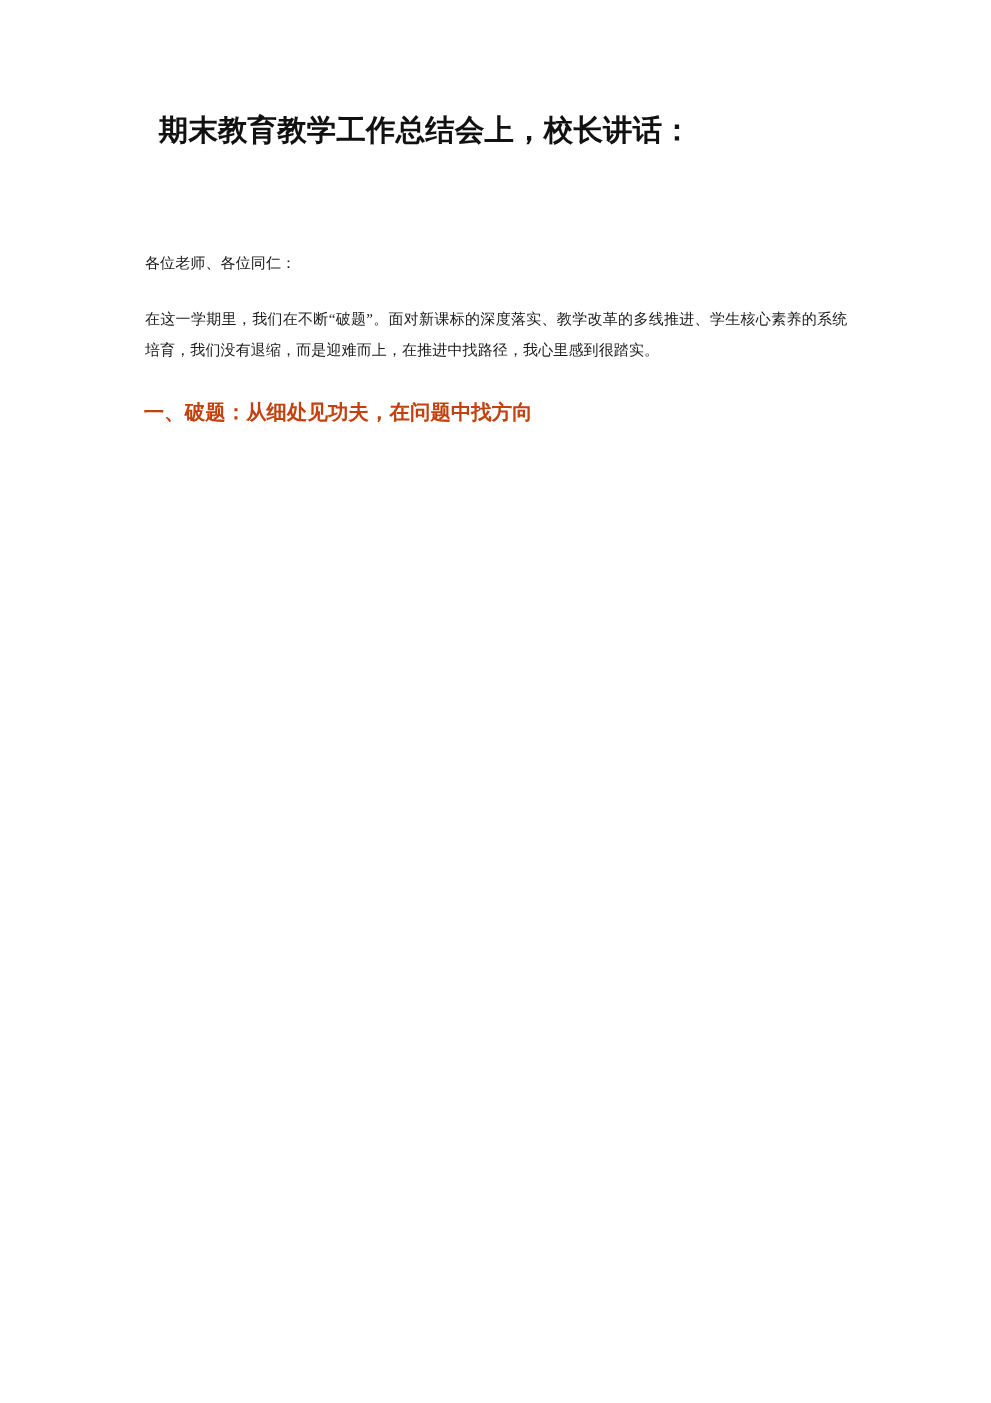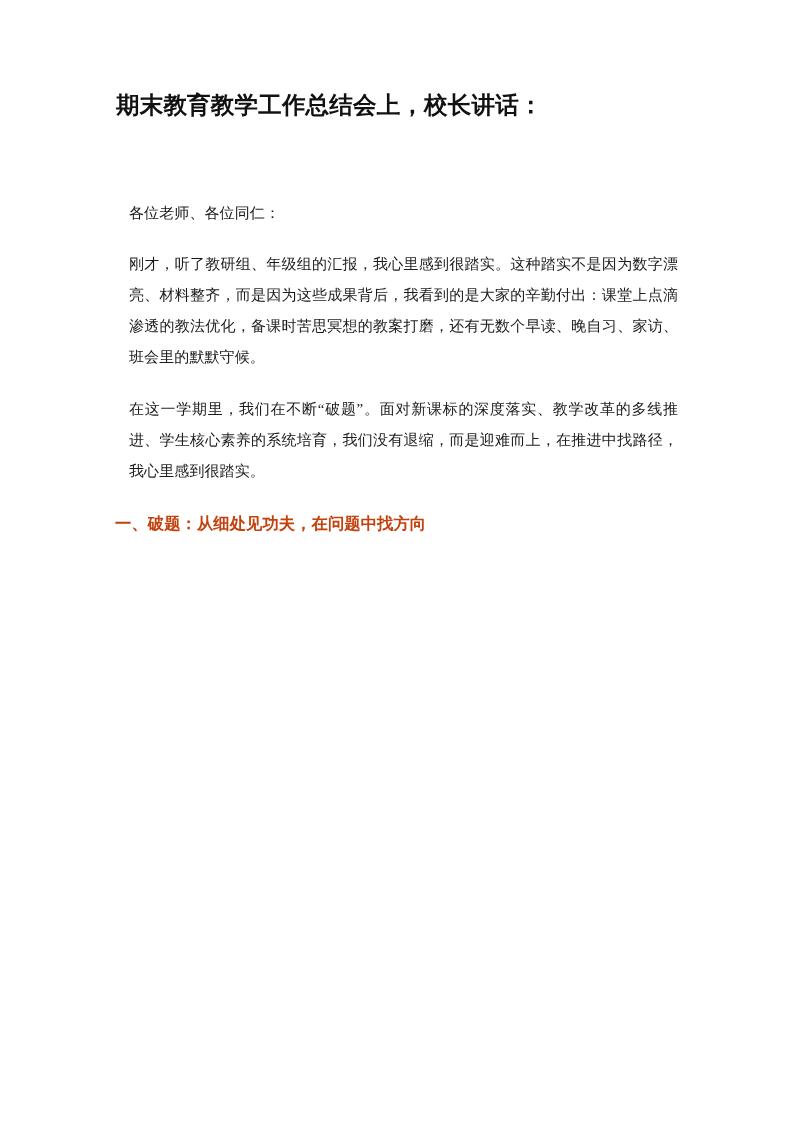--- a/index.html
+++ b/index.html
@@ -21,35 +21,35 @@
     box-sizing: border-box;
     padding: 88px 115px 60px 115px;
     position: relative;
     background: #ffffff;
   }
   .doc-title {
     font-size: 23.5px;
     font-weight: bold;
     line-height: 1.52;
     letter-spacing: 0.2px;
-    margin: 0 0 0 1px;
+    margin: 0 0 0 12px;
     color: #111111;
     font-family: "Liberation Serif", "DejaVu Serif", serif;
   }
   .title-line {
     display: block;
     white-space: nowrap;
   }
   .spacer-after-title {
     height: 74px;
   }
   p.body-para {
-    font-size: 15px;
+    font-size: 12px;
     line-height: 2.08;
-    margin: 0 0 20px 14px;
+    margin: 0 0 20px 1px;
     text-align: justify;
     text-justify: inter-ideograph;
     color: #1a1a1a;
     letter-spacing: 0.1px;
   }
   .bold-run {
     font-weight: bold;
     color: #000000;
   }
   p.section-head {
@@ -72,20 +72,19 @@
   <h1 class="doc-title">
     <span class="title-line">期末教育教学工作总结会上，校长讲话：</span>
   </h1>
 
   <div class="spacer-after-title"></div>
 
   <p class="body-para salutation">各位老师、各位同仁：</p>
 
 
 
-  <p class="body-para">刚才，听了教研组、年级组的汇报，我心里感到很踏实。这种踏实不是因为数字漂亮、材料整齐，而是因为这些成果背后，我看到的是大家的辛勤付出：课堂上点滴渗透的教法优化，备课时苦思冥想的教案打磨，还有无数个早读、晚自习、家访、班会里的默默守候。</p>
 
   <p class="body-para">在这一学期里，我们在不断“破题”。面对新课标的深度落实、教学改革的多线推进、学生核心素养的系统培育，我们没有退缩，而是迎难而上，在推进中找路径，我心里感到很踏实。</p>
 
 
   <p class="section-head">一、破题：从细处见功夫，在问题中找方向</p>
 
 </div>
 
 </body></html>

